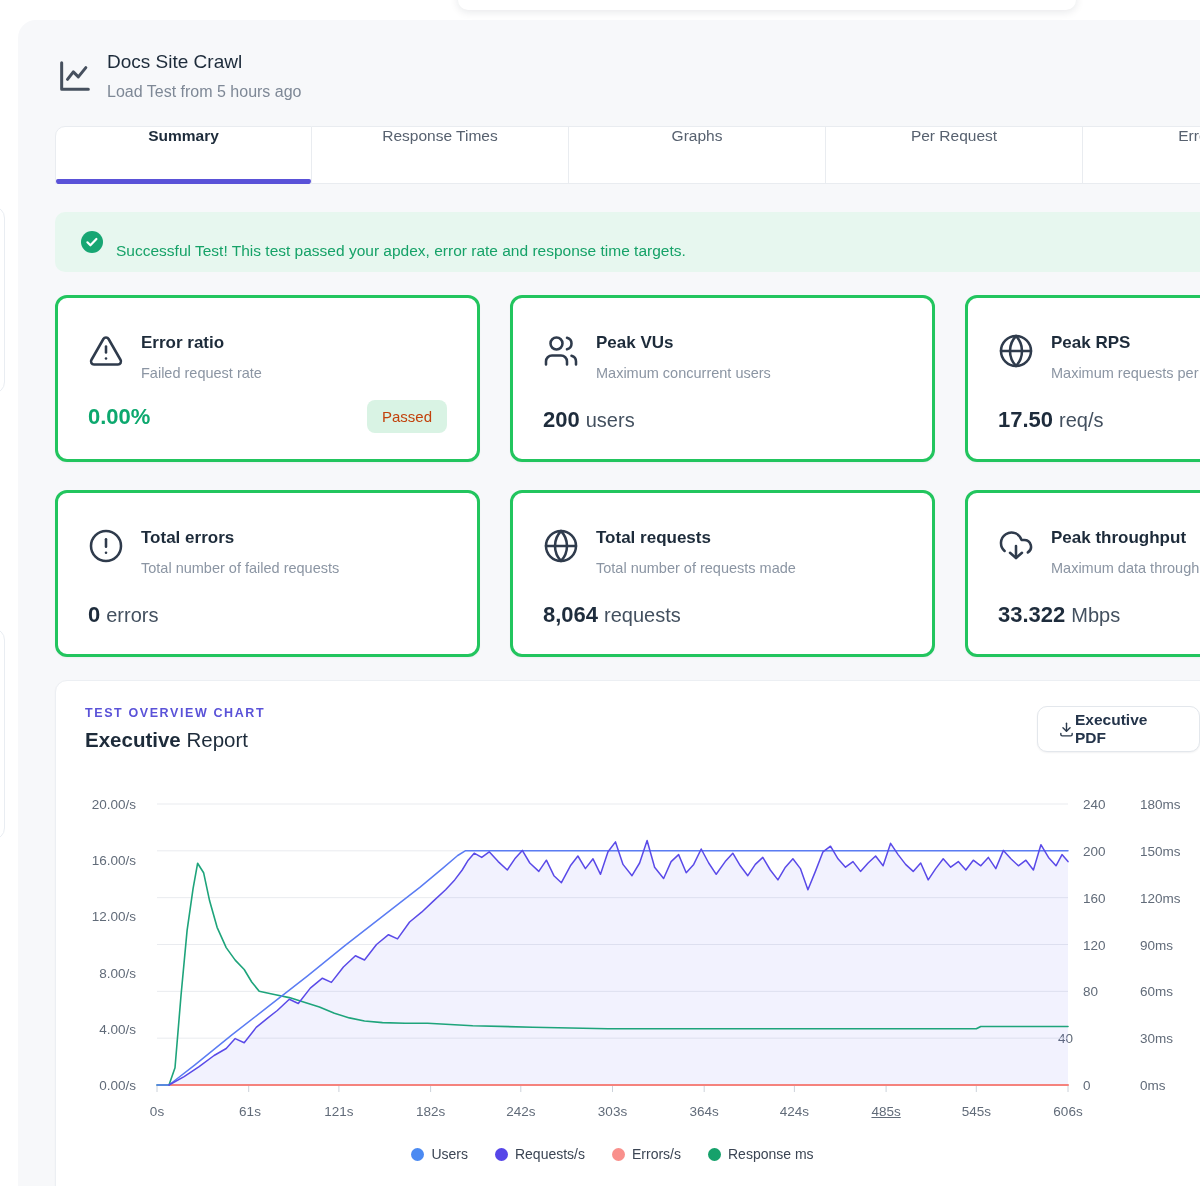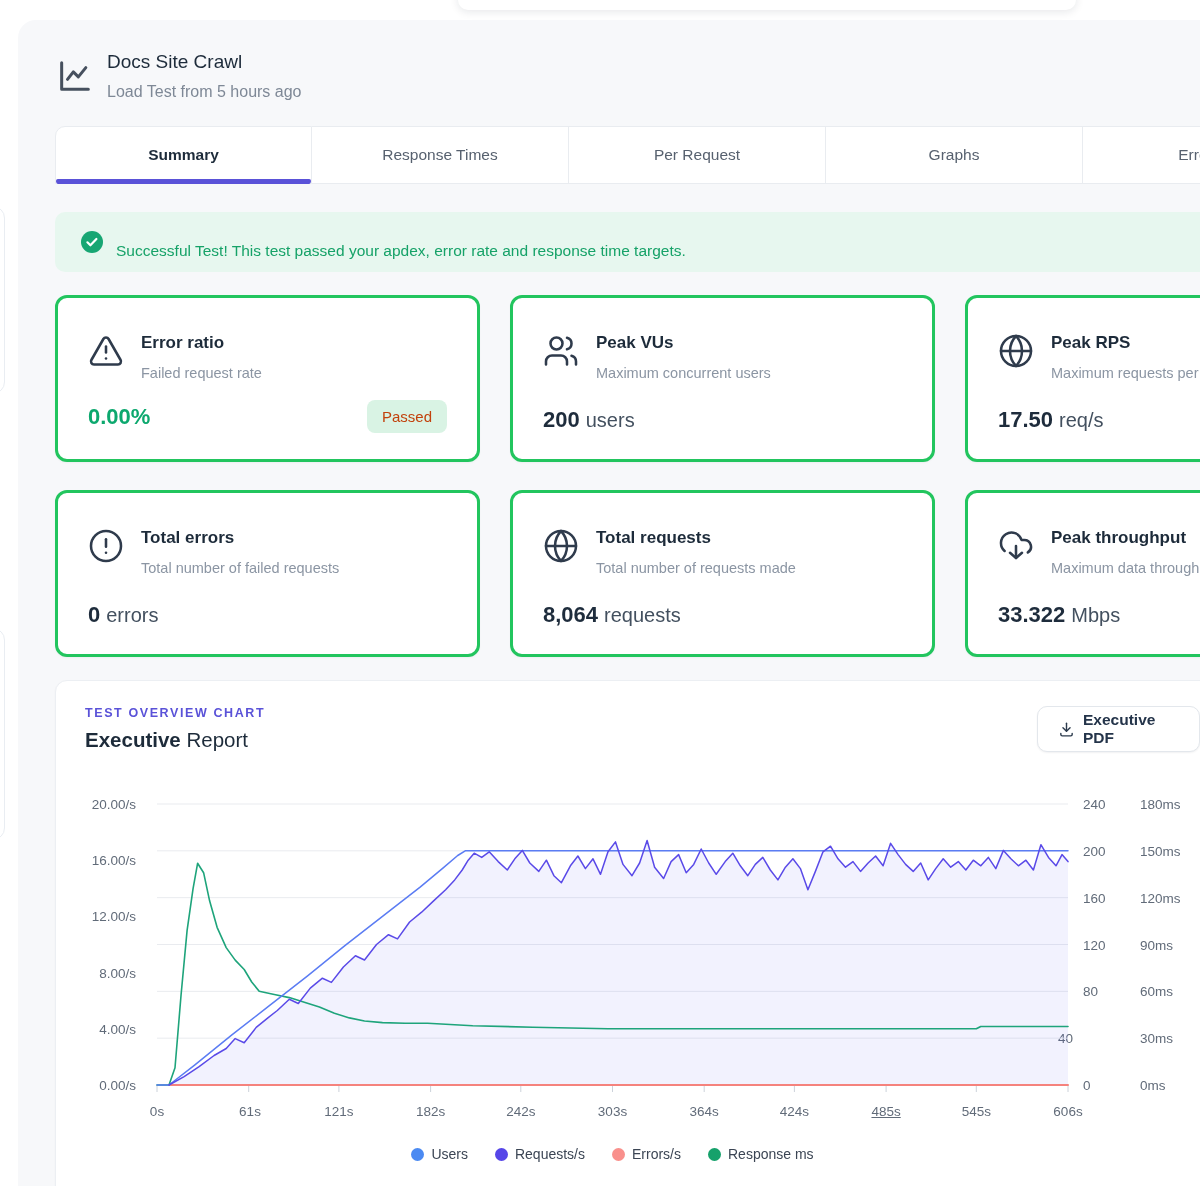--- a/index.html
+++ b/index.html
@@ -18,21 +18,21 @@
              background:#f7f8fa;border-radius:18px;}
 
   
   .hdr-icon{position:absolute;left:55px;top:56px;width:40px;height:40px;color:#46505e;}
   .hdr-title{position:absolute;left:107px;top:51px;font-size:19px;font-weight:400;color:#1d2b3a;}
   .hdr-sub{position:absolute;left:107px;top:83px;font-size:16px;color:#7e8896;}
 
   
   .tabs{position:absolute;left:55px;top:126px;display:flex;height:58px;}
   .tab{position:relative;width:257px;box-sizing:border-box;background:#ffffff;
-       border:1px solid #e9ecf0;border-left:none;display:flex;align-items:center;justify-content:center;
+       border:1px solid #e9ecf0;border-left:none;display:flex;justify-content:center;
        font-size:15.5px;color:#57616f;cursor:pointer;}
   .tab:first-child{border-left:1px solid #e9ecf0;border-top-left-radius:10px;}
   .tab.active{font-weight:700;color:#1d2b3a;}
   .tab.active::after{content:"";position:absolute;left:0;right:0;bottom:-1px;height:5px;
        background:var(--accent,#5a52d8);border-radius:3px 3px 5px 5px;}
 
   
   .banner{position:absolute;left:55px;top:212px;width:1335px;height:60px;background:#e7f7ef;
           border-radius:10px;display:flex;align-items:center;gap:13px;padding-left:26px;box-sizing:border-box;}
   .banner-text{font-size:15.5px;font-weight:500;color:#16a268;margin-top:18px;}
@@ -54,21 +54,21 @@
   .badge{background:#d9f3e4;color:#c2410c;font-size:15px;padding:8px 15px;border-radius:8px;}
 
   
   .chart-card{position:absolute;left:55px;top:680px;width:1335px;height:520px;background:#ffffff;
               border:1px solid #eceff3;border-radius:12px;box-shadow:0 1px 2px rgba(16,24,40,.04);}
   .eyebrow{position:absolute;left:85px;top:706px;font-size:12.5px;font-weight:700;letter-spacing:1.6px;
            color:var(--accent,#5a52d8);}
   .chart-title{position:absolute;left:85px;top:728px;font-size:20.5px;color:#1d2b3a;}
   .chart-title b{font-weight:700;}
   .pdf-btn{position:absolute;left:1037px;top:706px;height:44px;padding:0 20px;background:#ffffff;
-           border:1px solid #e3e7ec;border-radius:10px;display:flex;align-items:center;gap:8px;
+           border:1px solid #e3e7ec;border-radius:10px;display:flex;align-items:center;gap:0;
            font-size:15.5px;font-weight:600;color:#24344a;box-shadow:0 1px 2px rgba(16,24,40,.06);cursor:pointer;}
   .pdf-btn svg{color:#2b3a4c;}
 
   .axis-layer{position:absolute;inset:0;pointer-events:none;}
   .axis-layer span{position:absolute;font-size:13.5px;color:#616b79;}
   .ylab{width:70px;text-align:right;transform:translateY(-50%);}
   .rlab{transform:translateY(-50%);}
   .xlab{transform:translateX(-50%);}
   .legend{position:absolute;left:157px;top:1146px;width:911px;display:flex;justify-content:center;
           gap:27px;align-items:center;}
@@ -98,24 +98,24 @@
   <div class="hdr-sub">Load Test from 5 hours ago</div>
 
   <div class="tabs" id="tabs">
       <div class="tab active">
         <span>Summary</span>
       </div>
       <div class="tab">
         <span>Response Times</span>
       </div>
       <div class="tab">
+        <span>Graphs</span>
+      </div>
+      <div class="tab">
         <span>Per Request</span>
-      </div>
-      <div class="tab">
-        <span>Graphs</span>
       </div>
       <div class="tab">
         <span>Errors (0)</span>
       </div>
     </div>
 
   <div class="banner">
     <span style="display:flex;">
       <svg width="22" height="22" viewBox="0 0 22 22">
           <circle cx="11" cy="11" r="11" fill="#17a673"></circle>

